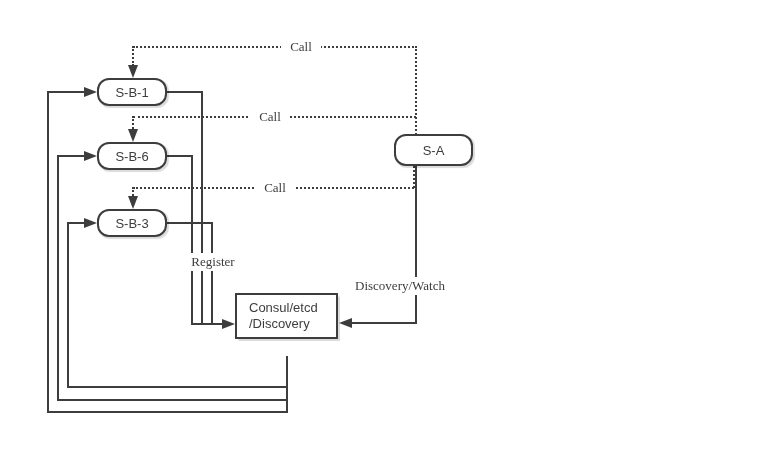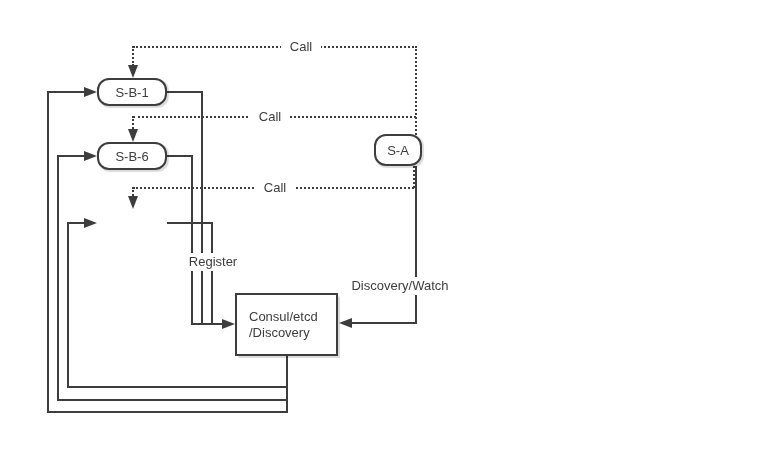--- a/index.html
+++ b/index.html
@@ -8,21 +8,21 @@
   }
   html,body{margin:0;padding:0;background:#ffffff;}
   .canvas{
     position:relative;
     width:779px;height:476px;
     background:#ffffff;
     font-family:"Liberation Sans", sans-serif;
     color:var(--text);
     overflow:hidden;
   }
-  .edge{position:absolute;inset:0;pointer-events:none;}
+  .edge{position:absolute;inset:0;pointer-events:none;font-family:Liberation Serif, serif;}
   .seg{position:absolute;}
   .h-solid{border-top:2px solid var(--line);height:0;}
   .v-solid{border-left:2px solid var(--line);width:0;}
   .h-dot{border-top:2px dotted var(--line);height:0;}
   .v-dot{border-left:2px dotted var(--line);width:0;}
   .arr{position:absolute;width:0;height:0;}
   .arr-right{border-top:5px solid transparent;border-bottom:5px solid transparent;border-left:13px solid var(--line);}
   .arr-left{border-top:5px solid transparent;border-bottom:5px solid transparent;border-right:13px solid var(--line);}
   .arr-down{border-left:5px solid transparent;border-right:5px solid transparent;border-top:13px solid var(--line);}
   .lbl{
@@ -110,21 +110,24 @@
     <div class="arr arr-right" style="left:84px;top:151px;"></div>
     <div class="arr arr-right" style="left:84px;top:218px;"></div>
   </div>
 
   <div class="node rounded" style="left:97px;top:78px;width:70px;height:28px;">
     <span>S-B-1</span>
   </div>
   <div class="node rounded" style="left:97px;top:142px;width:70px;height:28px;">
     <span>S-B-6</span>
   </div>
-  <div class="node rounded" style="left:374px;top:134px;width:48px;height:32px;">
+  <div class="node rounded" style="left:97px;top:209px;width:70px;height:28px;">
+    <span>S-B-3</span>
+  </div>
+  <div class="node rounded" style="left:394px;top:134px;width:79px;height:32px;">
     <span>S-A</span>
   </div>
-  <div class="node registry" style="left:235px;top:293px;width:103px;height:63px;">
+  <div class="node registry" style="left:235px;top:293px;width:103px;height:46px;">
     <span>Consul/etcd</span>
     <span>/Discovery</span>
   </div>
 
 </div>
 
 </body></html>

